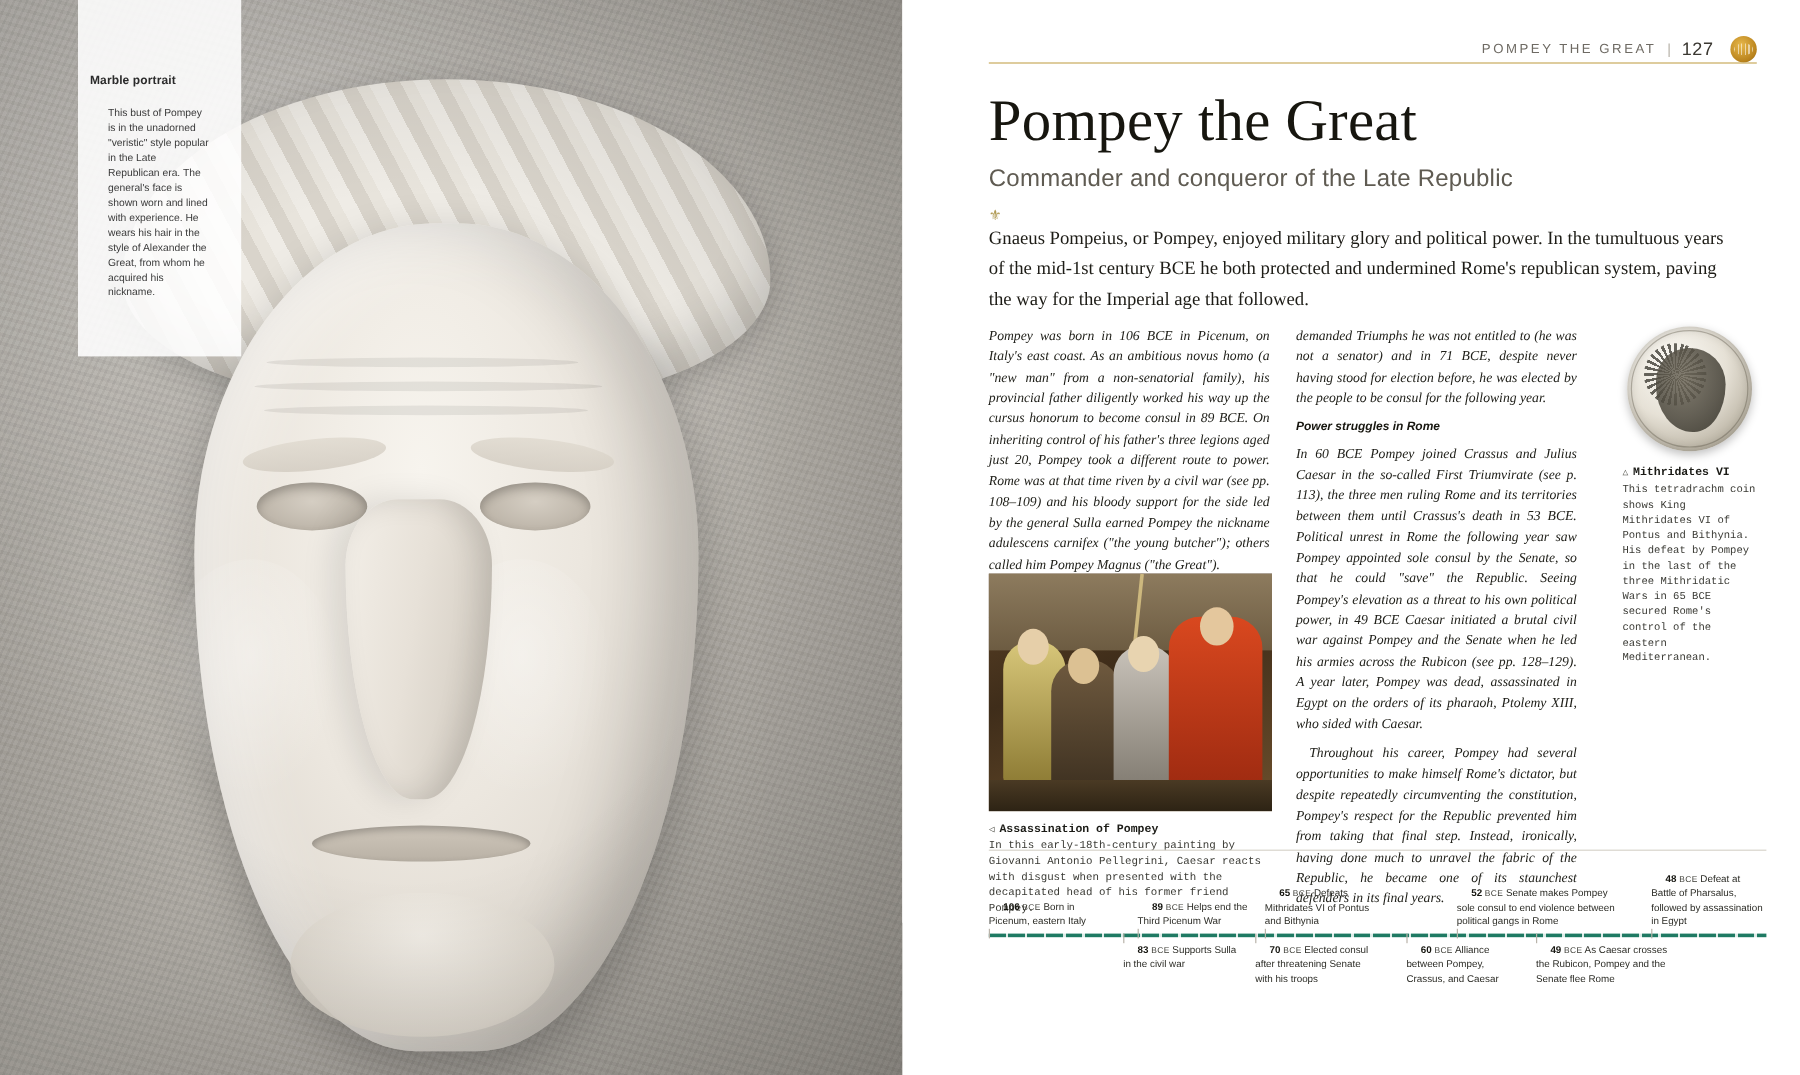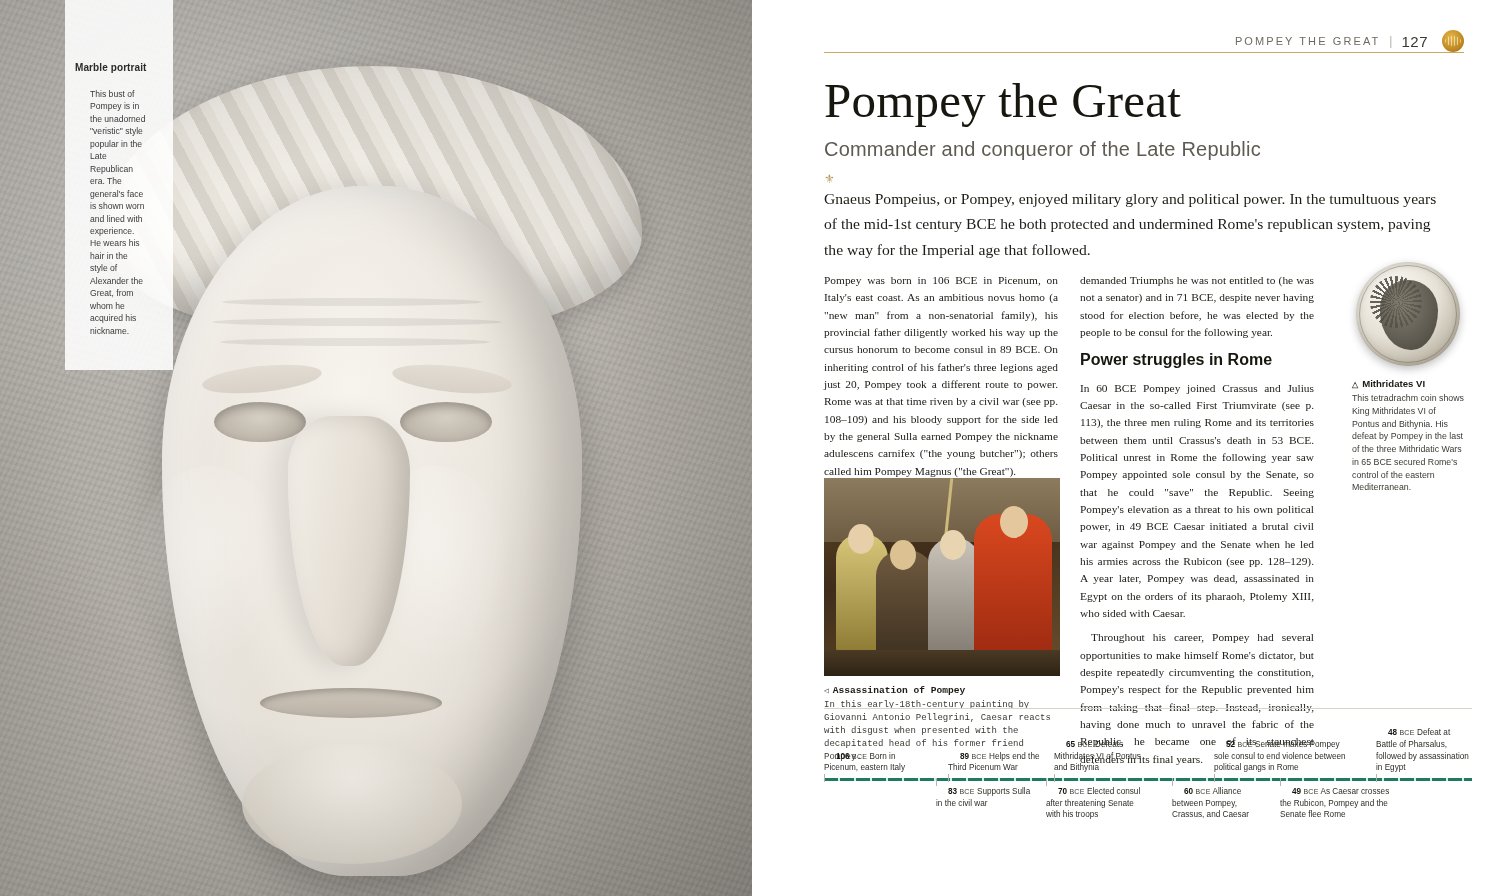--- a/index.html
+++ b/index.html
@@ -84,23 +84,23 @@
   }
   .bust .cheek-l,.bust .cheek-r{
     position:absolute;width:150px;height:200px;border-radius:50%;
     background:radial-gradient(ellipse at 50% 40%, rgba(255,255,255,.35), rgba(255,255,255,0) 70%);
   }
   .bust .cheek-l{left:42px;top:400px;}
   .bust .cheek-r{left:268px;top:400px;}
   .wrinkle{position:absolute;height:8px;border-radius:50%;background:rgba(0,0,0,.07);}
 
   .caption-box{
-    position:absolute;left:65px;top:0;width:108px;
+    position:absolute;left:65px;top:0;width:136px;
     background:rgba(255,255,255,.88);
-    padding:62px 12px 18px 10px;
+    padding:62px 12px 32px 10px;
     box-sizing:border-box;
   }
   .caption-title{
     font-size:10px;font-weight:bold;color:#2b2b2b;margin:0 0 4px 0;letter-spacing:.1px;
   }
   .caption-body{
     font-size:8.6px;line-height:1.45;color:#3a3a3a;margin:15px;
   }
 
   
@@ -148,25 +148,25 @@
   }
   .cols{
     position:absolute;left:72px;top:272px;width:490px;
     display:flex;gap:22px;
   }
   .col{
     width:234px;
     font-family:"Liberation Serif", serif;
     font-size:11.4px;line-height:1.52;color:#20201a;text-align:justify;
   }
-  .col p{margin:0 0 7px 0;}
+  .col p{margin:0 0 7px 0;font-style:italic;}
   .col p.indent{text-indent:11px;}
   .subhead{
     font-family:"Liberation Sans", sans-serif;
-    font-weight:bold;font-size:16px;color:#17160f;margin:9px 0 4px 0;
+    font-weight:bold;font-size:10px;color:#17160f;margin:9px 0 4px 0;
   }
 
   
   .painting-wrap{position:absolute;left:72px;top:478px;width:236px;}
   .painting{
     width:236px;height:198px;position:relative;overflow:hidden;
     background:linear-gradient(160deg,#5d4327 0%, #3f2d1a 40%, #6c4f2c 100%);
   }
   .p-sky{position:absolute;left:0;top:0;width:100%;height:64px;background:linear-gradient(#8d7b5e,#6d5c42);}
   .p-fig1{position:absolute;left:12px;top:56px;width:52px;height:120px;border-radius:24px 24px 6px 6px;background:linear-gradient(#d8c77a,#8d7b34);}
@@ -181,21 +181,21 @@
   .p-floor{position:absolute;left:0;bottom:0;width:100%;height:26px;background:linear-gradient(#4a3a24,#2d2314);}
   .cap-painting{margin-top:9px;font-family:Liberation Mono, monospace;}
   .cap-head{
     font-size:9.6px;font-weight:bold;color:#1b1b16;margin:0 0 3px 0;
   }
   .cap-head .tri{color:#4a4a42;font-size:8px;margin-right:4px;}
   .cap-text{font-size:9px;line-height:1.45;color:#3a3a34;margin:0;}
 
   
   .sidebar{
-    position:absolute;left:600px;top:262px;width:112px;
+    position:absolute;left:600px;top:272px;width:112px;font-family:Liberation Mono, monospace;
   }
   .coin{
     width:104px;height:104px;border-radius:50%;margin:0 auto;
     background:radial-gradient(circle at 38% 32%, #fdfcf8 0%, #e6e1d6 45%, #b9b2a2 78%, #8e8877 100%);
     box-shadow:inset 0 0 10px rgba(0,0,0,.22), 0 3px 8px rgba(0,0,0,.25);
     position:relative;overflow:hidden;
   }
   .coin .head{
     position:absolute;left:24px;top:18px;width:58px;height:70px;border-radius:48% 52% 46% 54%/40% 44% 58% 56%;
     background:radial-gradient(ellipse at 40% 35%, #6d6759, #3b382f 80%);

